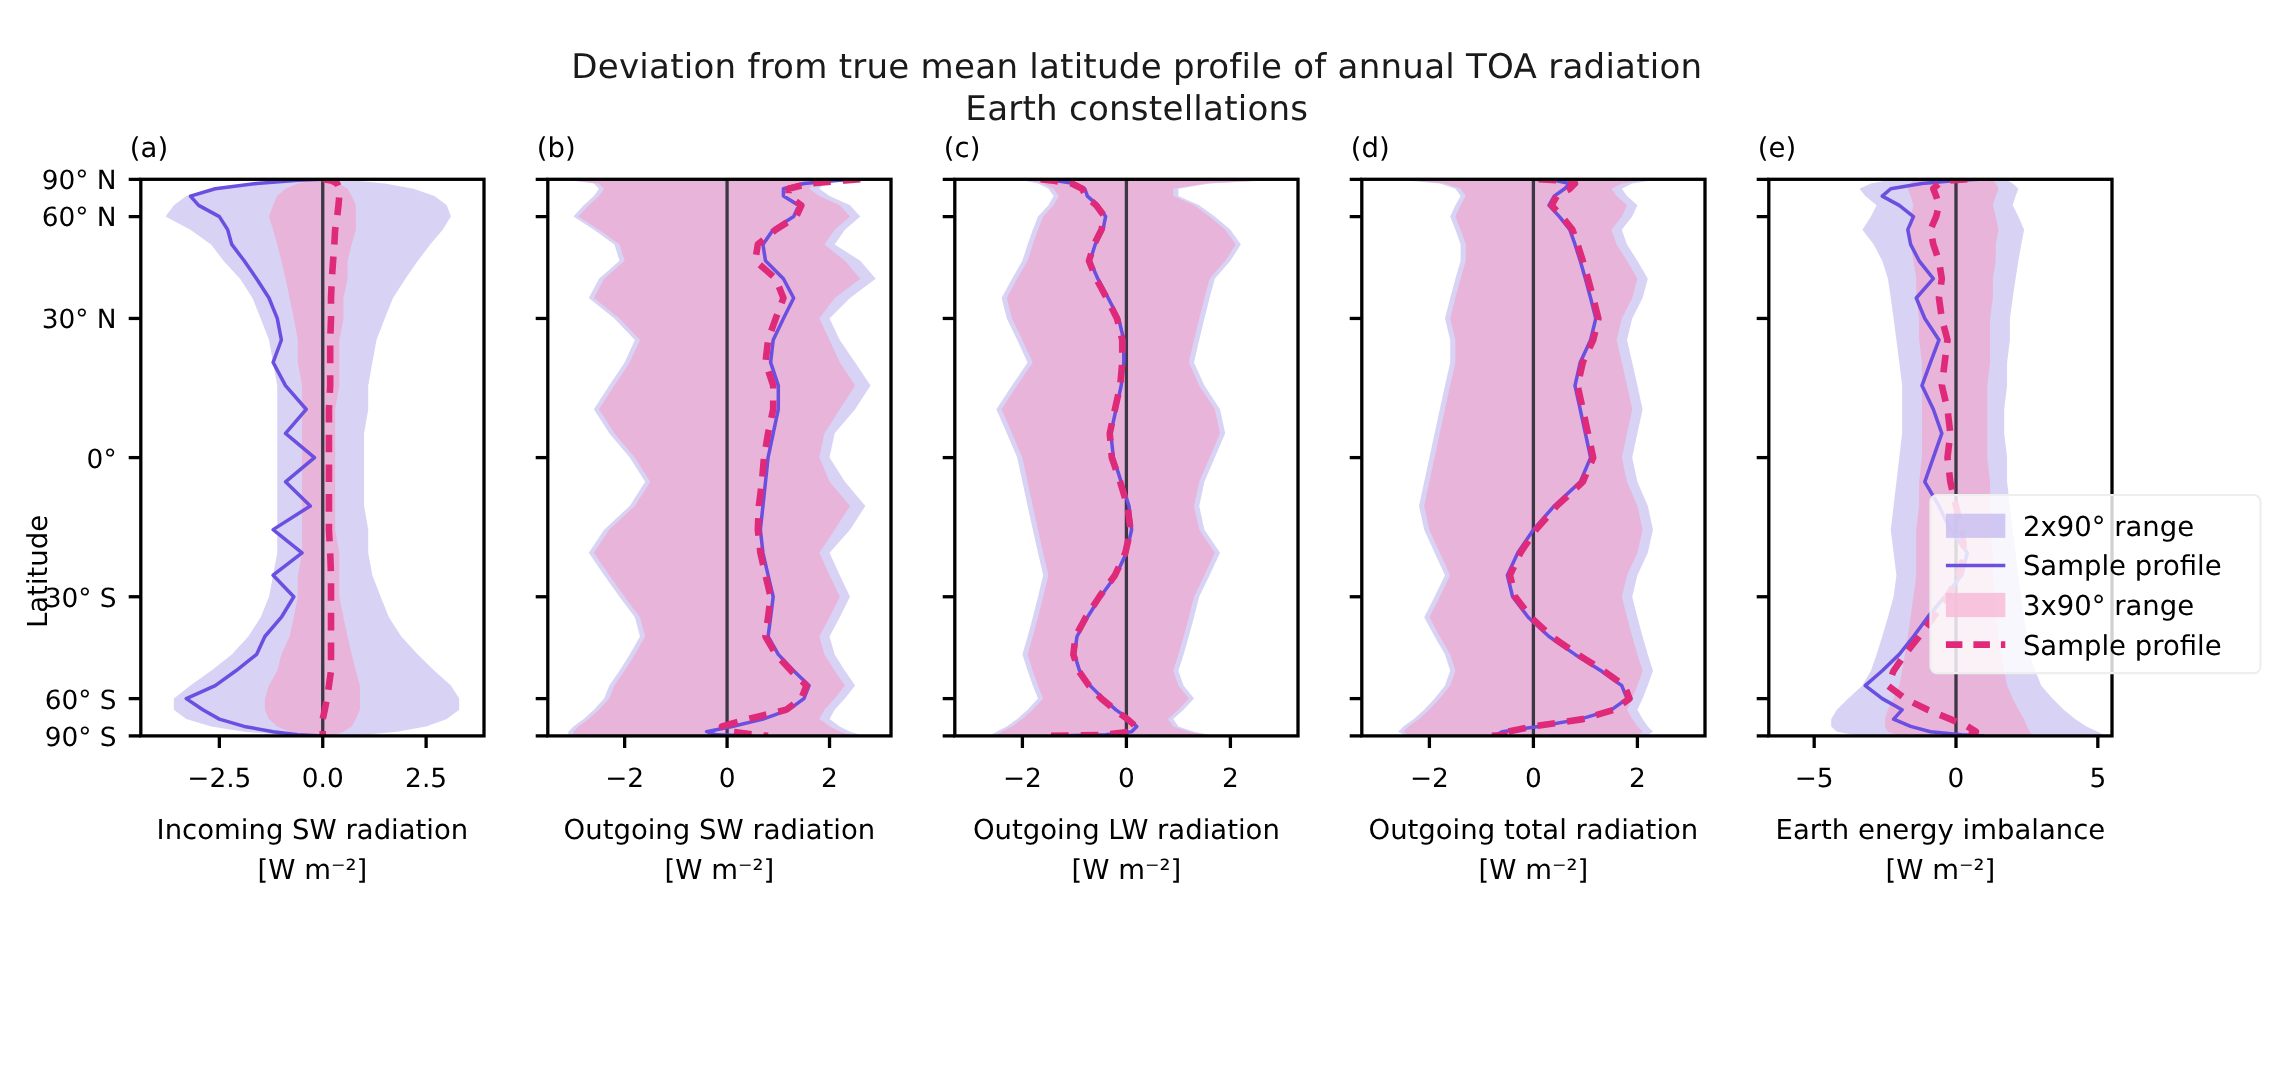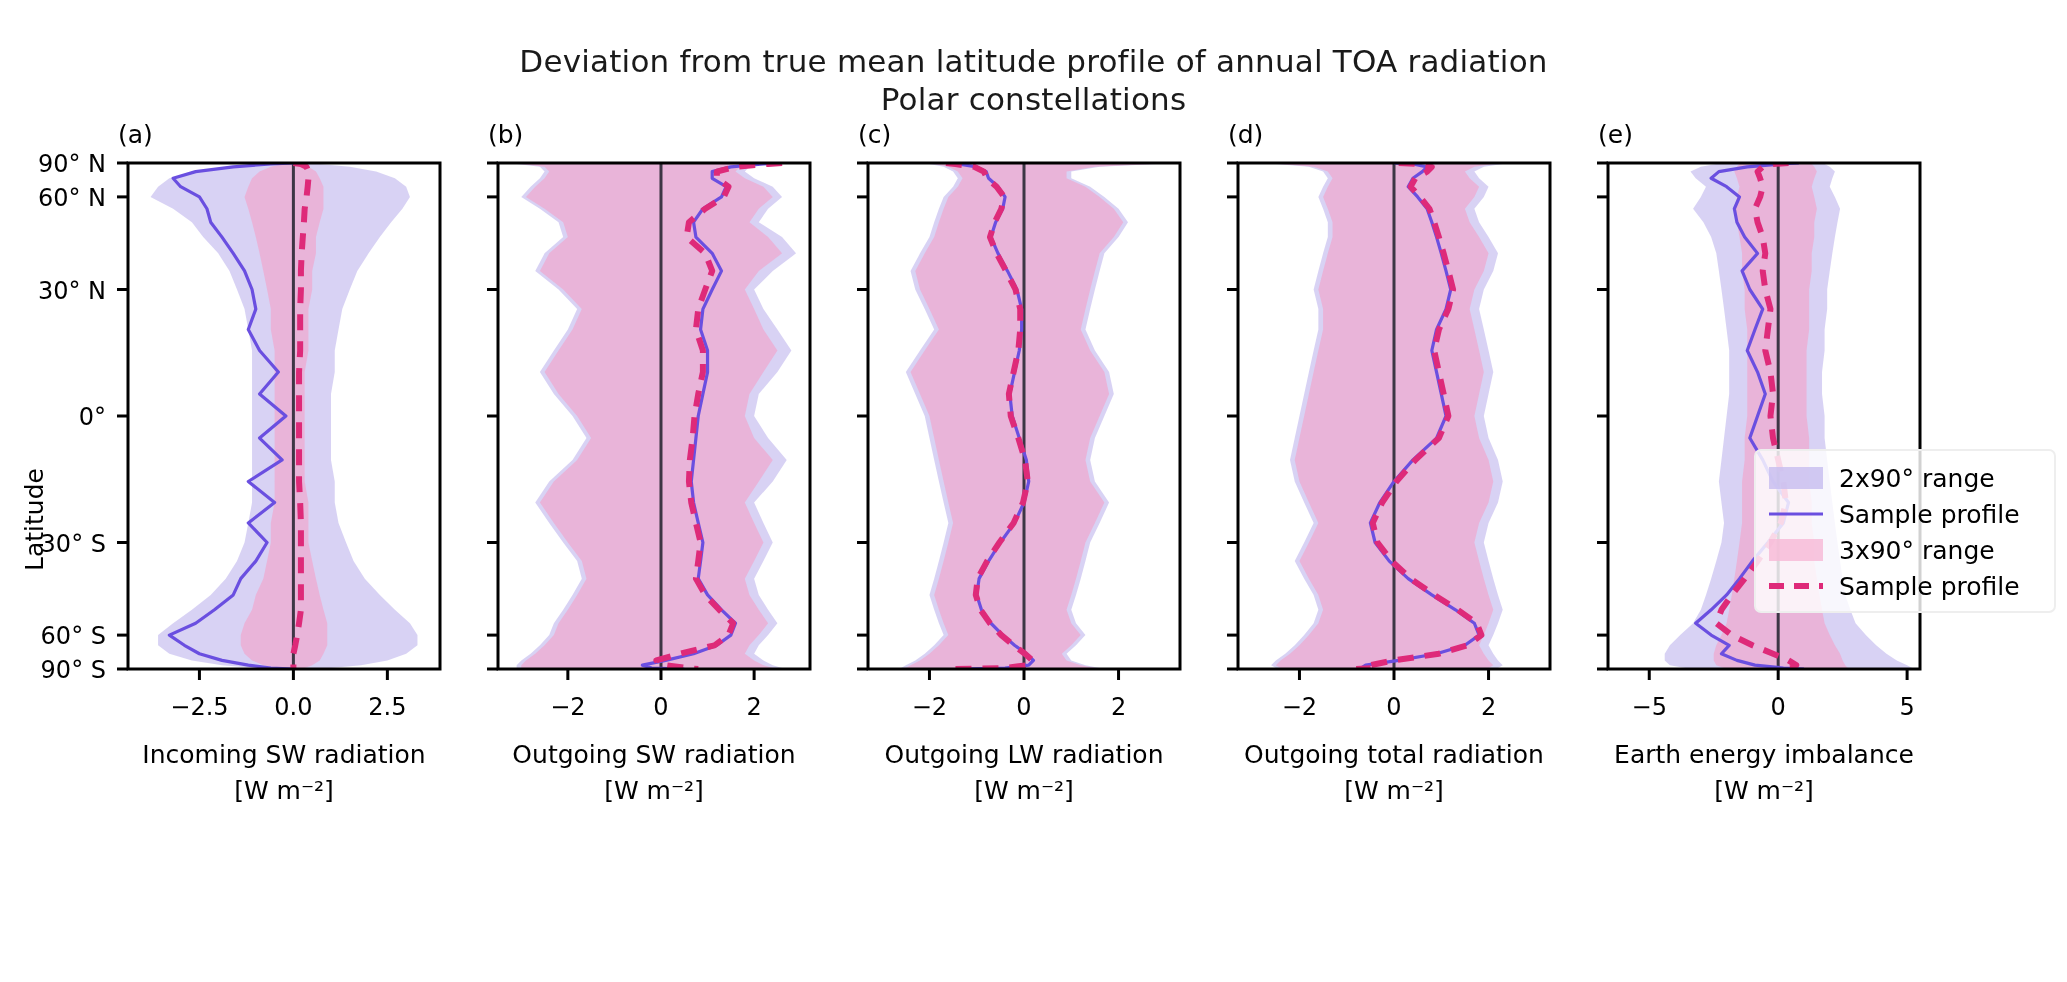--- a/index.html
+++ b/index.html
@@ -16,21 +16,21 @@
   .tick-lbl{font-size:24px;}
   .panel-lbl{font-size:25px;}
   .ax-lbl{font-size:25px;}
   .leg-lbl{font-size:25px;}
 </style>
 </head>
 <body>
 
 <div id="figure">
   <div class="ttl" id="title-main">Deviation from true mean latitude profile of annual TOA radiation</div>
-  <div class="ttl" id="title-sub">Polar constellations</div>
+  <div class="ttl" id="title-sub">Earth constellations</div>
   <div id="ylabel">
     <span>Latitude</span>
   </div>
   <svg id="plot" width="2067" height="982">
       <g>
         <clipPath id="clip-a">
           <rect x="128" y="128" width="312" height="506"></rect>
         </clipPath>
         <g clip-path="url(#clip-a)">
           <path d="M293.40 128.00 L267.08 128.96 L233.25 131.84 L195.66 136.62 L169.35 143.26 L158.07 151.70 L150.55 161.90 L173.11 173.75 L191.90 187.19 L203.18 202.10 L218.22 218.37 L229.49 235.89 L237.01 254.50 L244.53 274.08 L248.29 294.47 L252.05 315.52 L252.05 337.07 L252.05 358.95 L252.05 381.00 L252.05 403.05 L252.05 424.93 L252.05 446.48 L252.05 467.53 L248.29 487.92 L244.53 507.50 L237.01 526.11 L225.73 543.63 L210.70 559.90 L191.90 574.81 L173.11 588.25 L158.07 600.10 L158.07 610.30 L169.35 618.74 L191.90 625.38 L221.98 630.16 L255.81 633.04 L293.40 634.00 L293.40 634.00 L330.99 633.04 L361.06 630.16 L387.37 625.38 L406.17 618.74 L417.45 610.30 L417.45 600.10 L409.93 588.25 L394.89 574.81 L379.86 559.90 L364.82 543.63 L353.54 526.11 L346.02 507.50 L338.51 487.92 L334.75 467.53 L334.75 446.48 L330.99 424.93 L330.99 403.05 L330.99 381.00 L330.99 358.95 L334.75 337.07 L334.75 315.52 L338.51 294.47 L342.27 274.08 L349.78 254.50 L357.30 235.89 L368.58 218.37 L379.86 202.10 L391.13 187.19 L402.41 173.75 L409.93 161.90 L406.17 151.70 L394.89 143.26 L376.10 136.62 L349.78 131.84 L319.71 128.96 L293.40 128.00 Z" fill="#c9c0f0" fill-opacity="0.72" stroke="none"></path>

